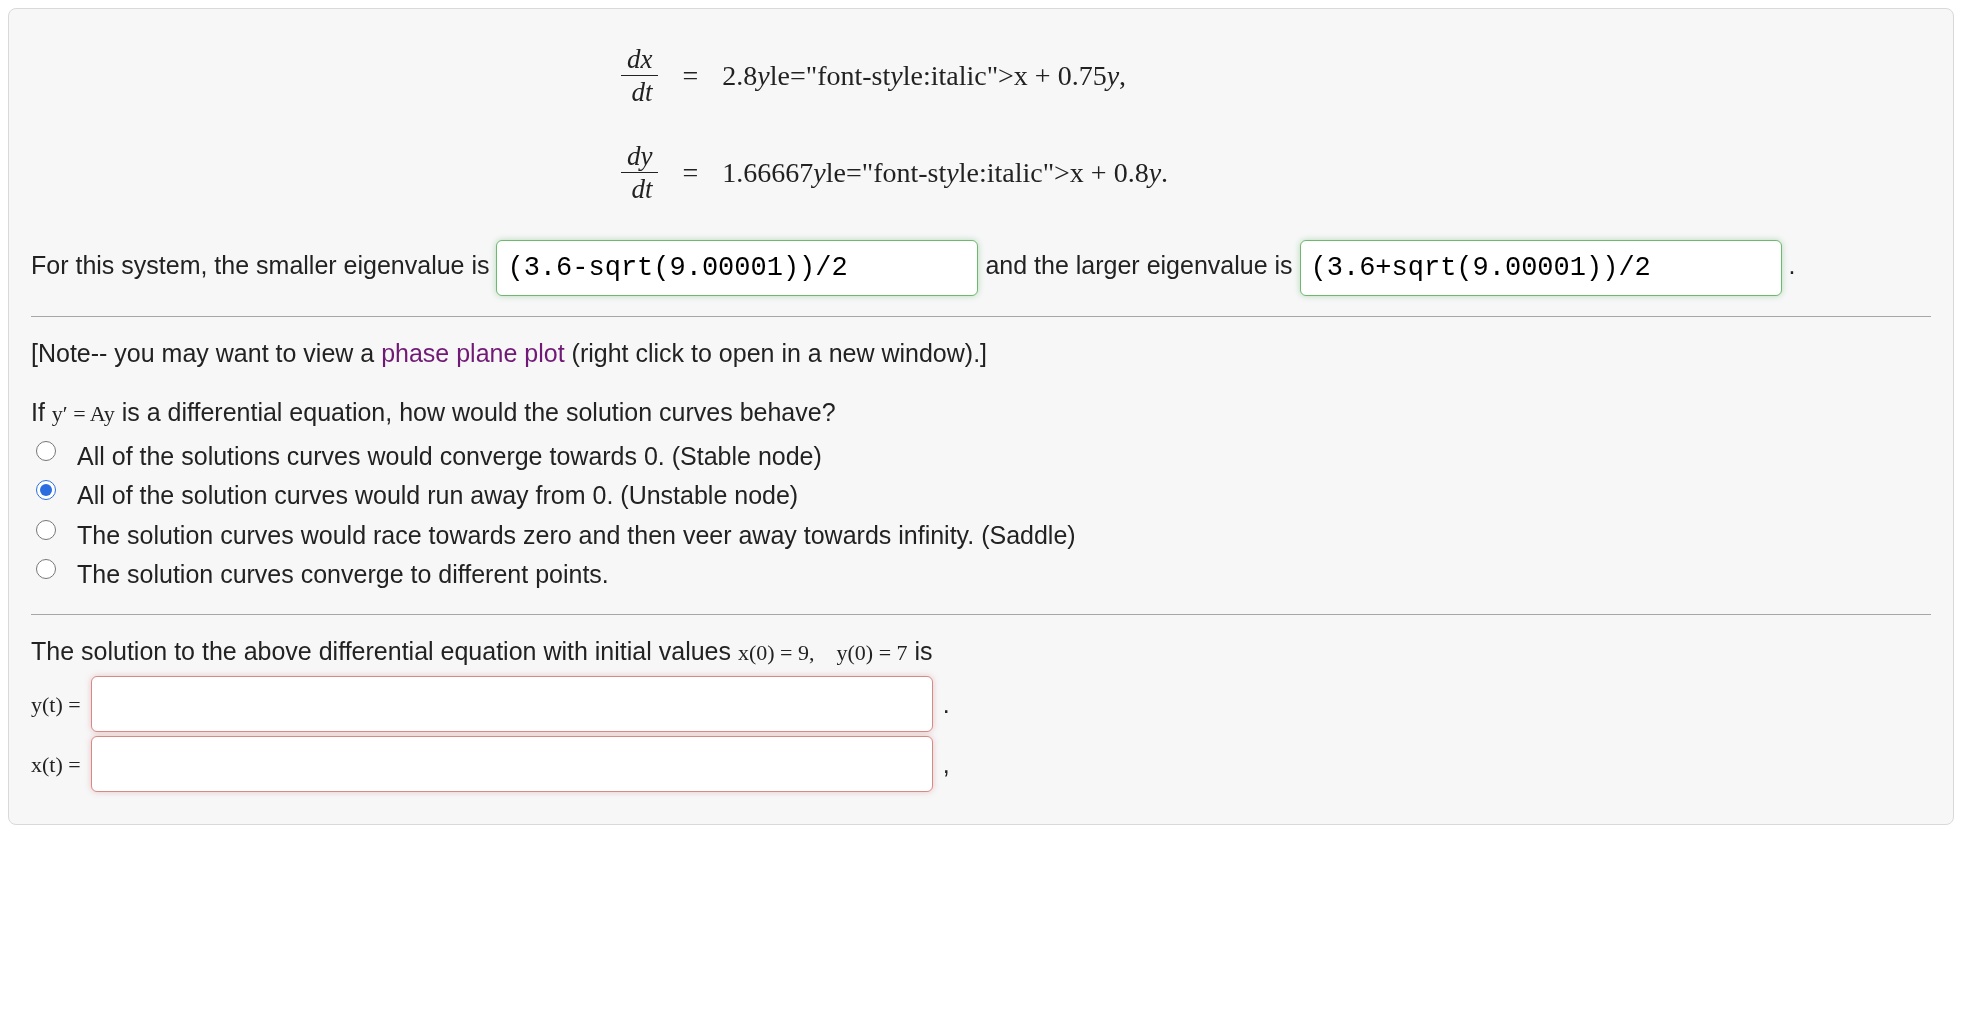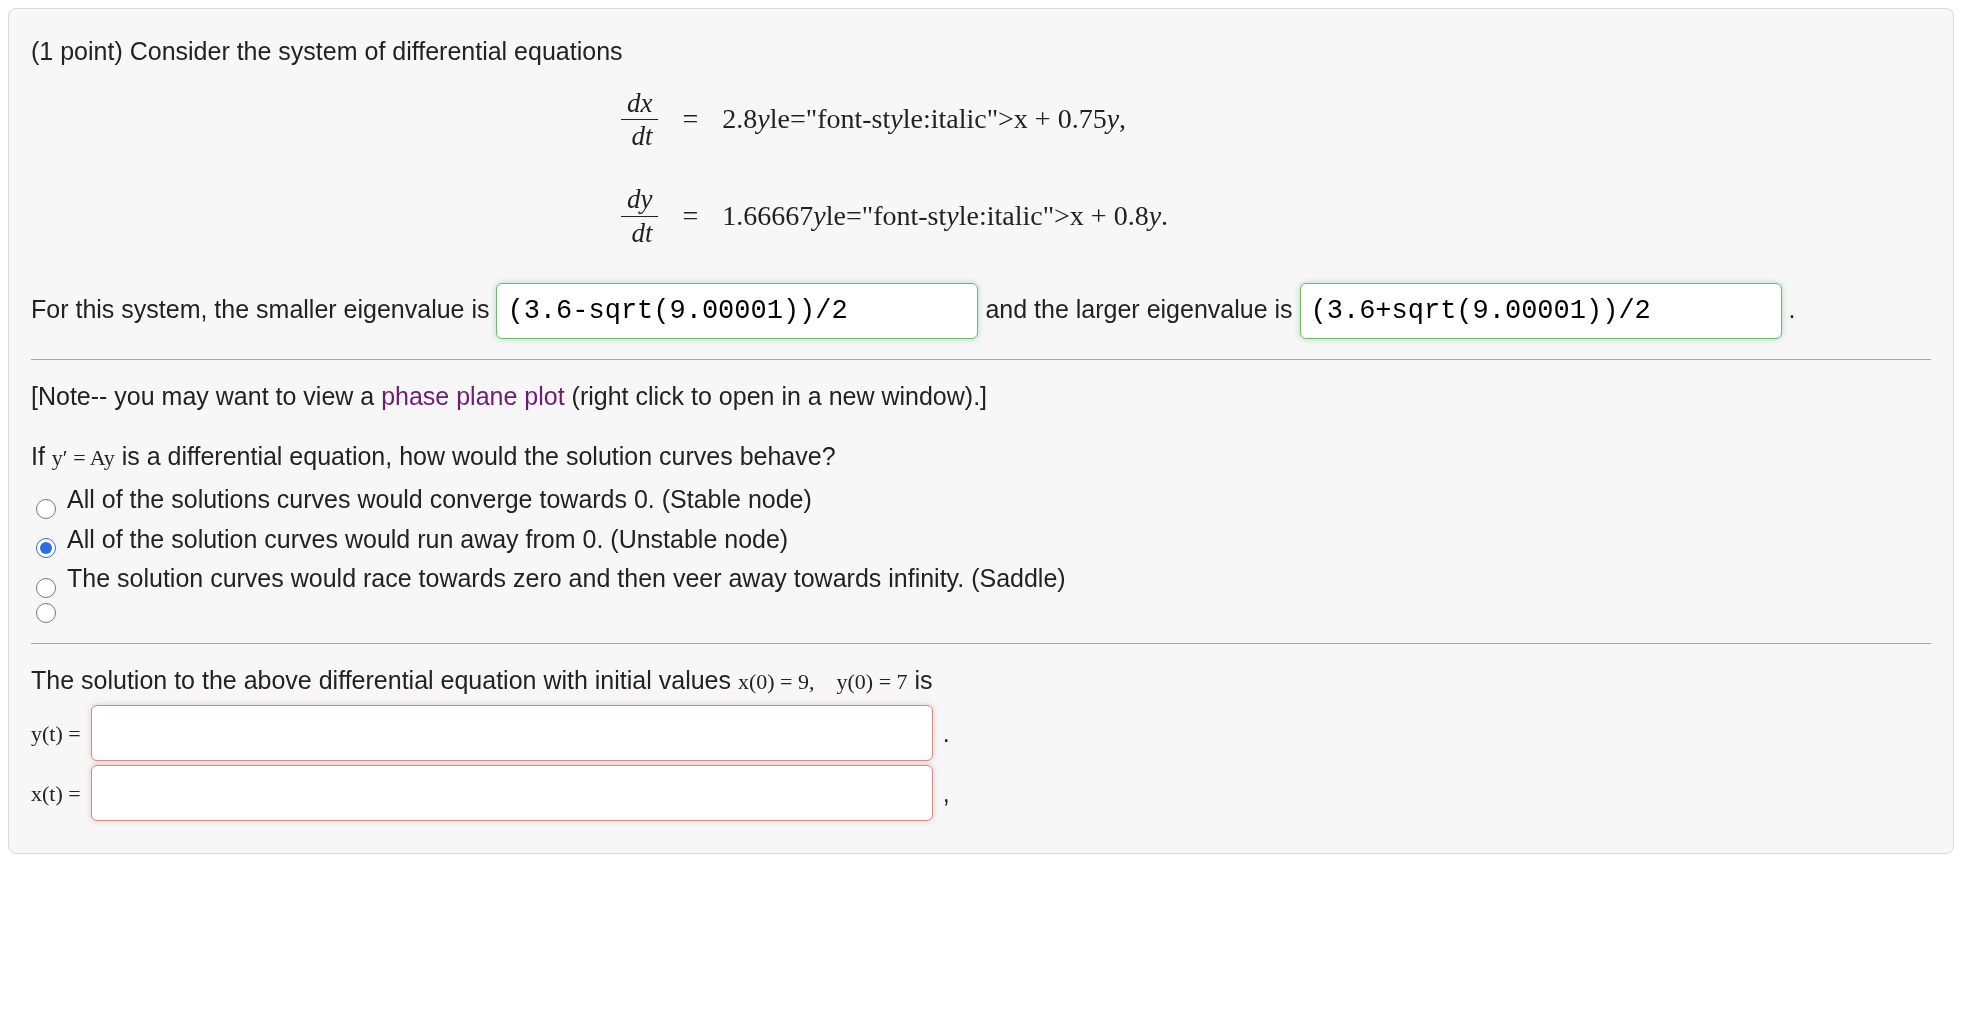--- a/index.html
+++ b/index.html
@@ -86,47 +86,42 @@
     border: none;
     border-top: 1px solid #a7a7aa;
     margin: 20px 0 18px 0;
   }
   a.link {
     color: #701a75;
     text-decoration: none;
   }
   .radio-row {
     display: flex;
-    align-items: flex-end;
-    gap: 8px;
+    align-items: flex-start;
+    gap: 18px;
     margin: 2px 0;
   }
   input[type=radio] {
     width: 20px;
     height: 20px;
     accent-color: #2b6de0;
   }
   .ymath { font-family:"Times New Roman",Times,serif; font-size: 22px; }
   .sol-row {
     display: flex;
     align-items: center;
     gap: 10px;
     margin: 4px 0;
   }
 </style>
 </head>
 <body>
 
 <div class="page">
 
-  <div class="inline-row">
-    <span>(1 point)</span>
-    <span> </span>
-    <span>Consider the system of differential equations</span>
-  </div>
 
   <div class="eq-block">
     <div class="eq-row">
       <div class="eq-spacer"></div>
       <span class="math frac">
         <span class="num">dx</span>
         <span class="den">dt</span>
       </span>
       <span class="math eq-eq rm">=</span>
       <span class="math"><span class="rm" style="font-style:normal; font-family:'Times New Roman',serif;">2.8<span st<span="" style="font-style:italic">y</span>le="font-st<span style="font-style:italic">y</span>le:italic"&gt;x + 0.75<span style="font-style:italic">y</span>,</span></span>
@@ -167,20 +162,21 @@
   <div class="radio-row">
     <input type="radio" name="behav" checked="" style="">
     <span>All of the solution curves would run away from 0. (Unstable node)</span>
   </div>
   <div class="radio-row">
     <input type="radio" name="behav" style="">
     <span>The solution curves would race towards zero and then veer away towards infinity. (Saddle)</span>
   </div>
   <div class="radio-row">
     <input type="radio" name="behav" style="">
+    <span>The solution curves converge to different points.</span>
   </div>
 
   <hr class="thin">
 
   <div class="inline-row">
     <span>The solution to the above differential equation with initial values </span><span class="ymath">x(0) = 9, y(0) = 7</span><span> is</span>
   </div>
 
   <div class="sol-row">
     <span class="ymath">y(t) = </span>

